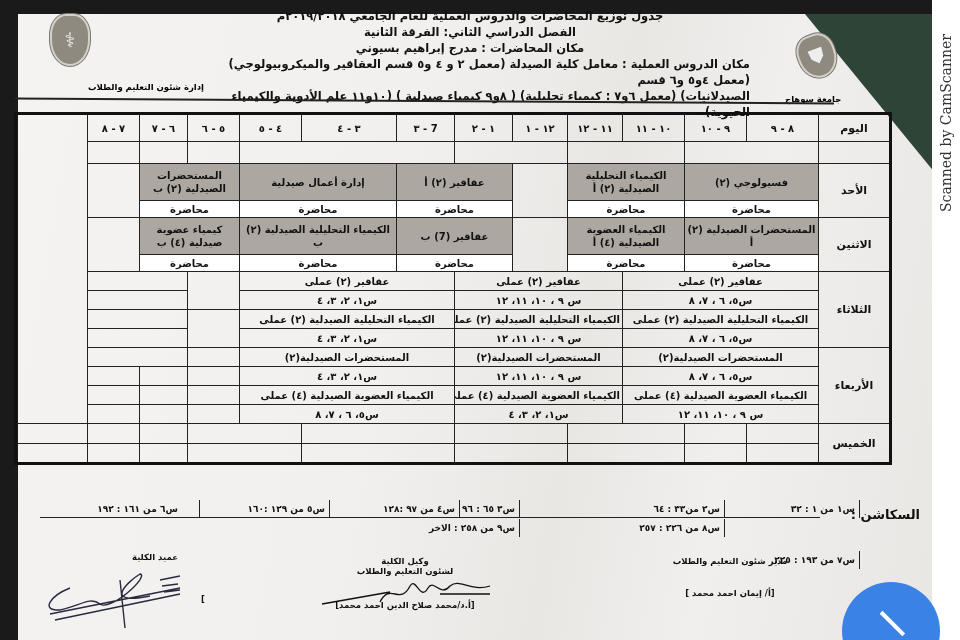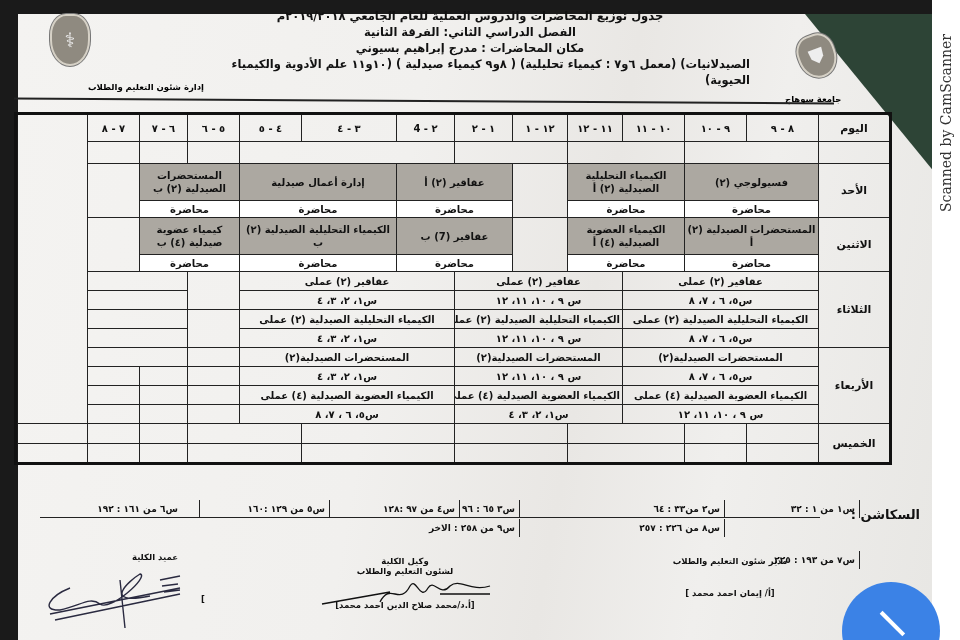--- a/index.html
+++ b/index.html
@@ -87,20 +87,21 @@
 
 <div class="logo logo-left">⚕</div>
 <div class="logo logo-right">⛊</div>
 <div class="left-dept">إدارة شئون التعليم والطلاب</div>
 <div class="right-univ">جامعة سوهاج</div>
 
 <div class="header-lines">
   <div>جدول توزيع المحاضرات والدروس العملية للعام الجامعي ٢٠١٩/٢٠١٨م</div>
   <div>الفصل الدراسي الثاني: الفرقة الثانية</div>
   <div>مكان المحاضرات : مدرج إبراهيم بسيوني</div>
+  <div class="l4">مكان الدروس العملية : معامل كلية الصيدلة (معمل ٢ و ٤ و٥ قسم العقاقير والميكروبيولوجي) (معمل ٤و٥ و٦ قسم</div>
   <div class="l5">الصيدلانيات) (معمل ٦و٧ : كيمياء تحليلية) ( ٨و٩ كيمياء صيدلية ) (١٠و١١ علم الأدوية والكيمياء الحيوية)</div>
 </div>
 <div class="hr-line"></div>
 
 <table class="sched">
   <colgroup>
     <col style="width:72px">
     <col style="width:72px">
       <col style="width:62px">
       <col style="width:62px">
@@ -116,21 +117,21 @@
   </colgroup>
   <tbody>
       <tr class="time-head">
     <td class="day-cell">اليوم</td>
     <td>٨ - ٩</td>
     <td>٩ - ١٠</td>
     <td>١٠ - ١١</td>
     <td>١١ - ١٢</td>
     <td>١٢ - ١</td>
     <td>١ - ٢</td>
-    <td>٢ - 4</td>
+    <td>7 - ٣</td>
     <td>٣ - ٤</td>
     <td>٤ - ٥</td>
     <td>٥ - ٦</td>
     <td>٦ - ٧</td>
     <td>٧ - ٨</td>
   </tr>
   <tr class="blank-row">
     <td></td>
     <td colspan="2"></td>
     <td colspan="2"></td>

